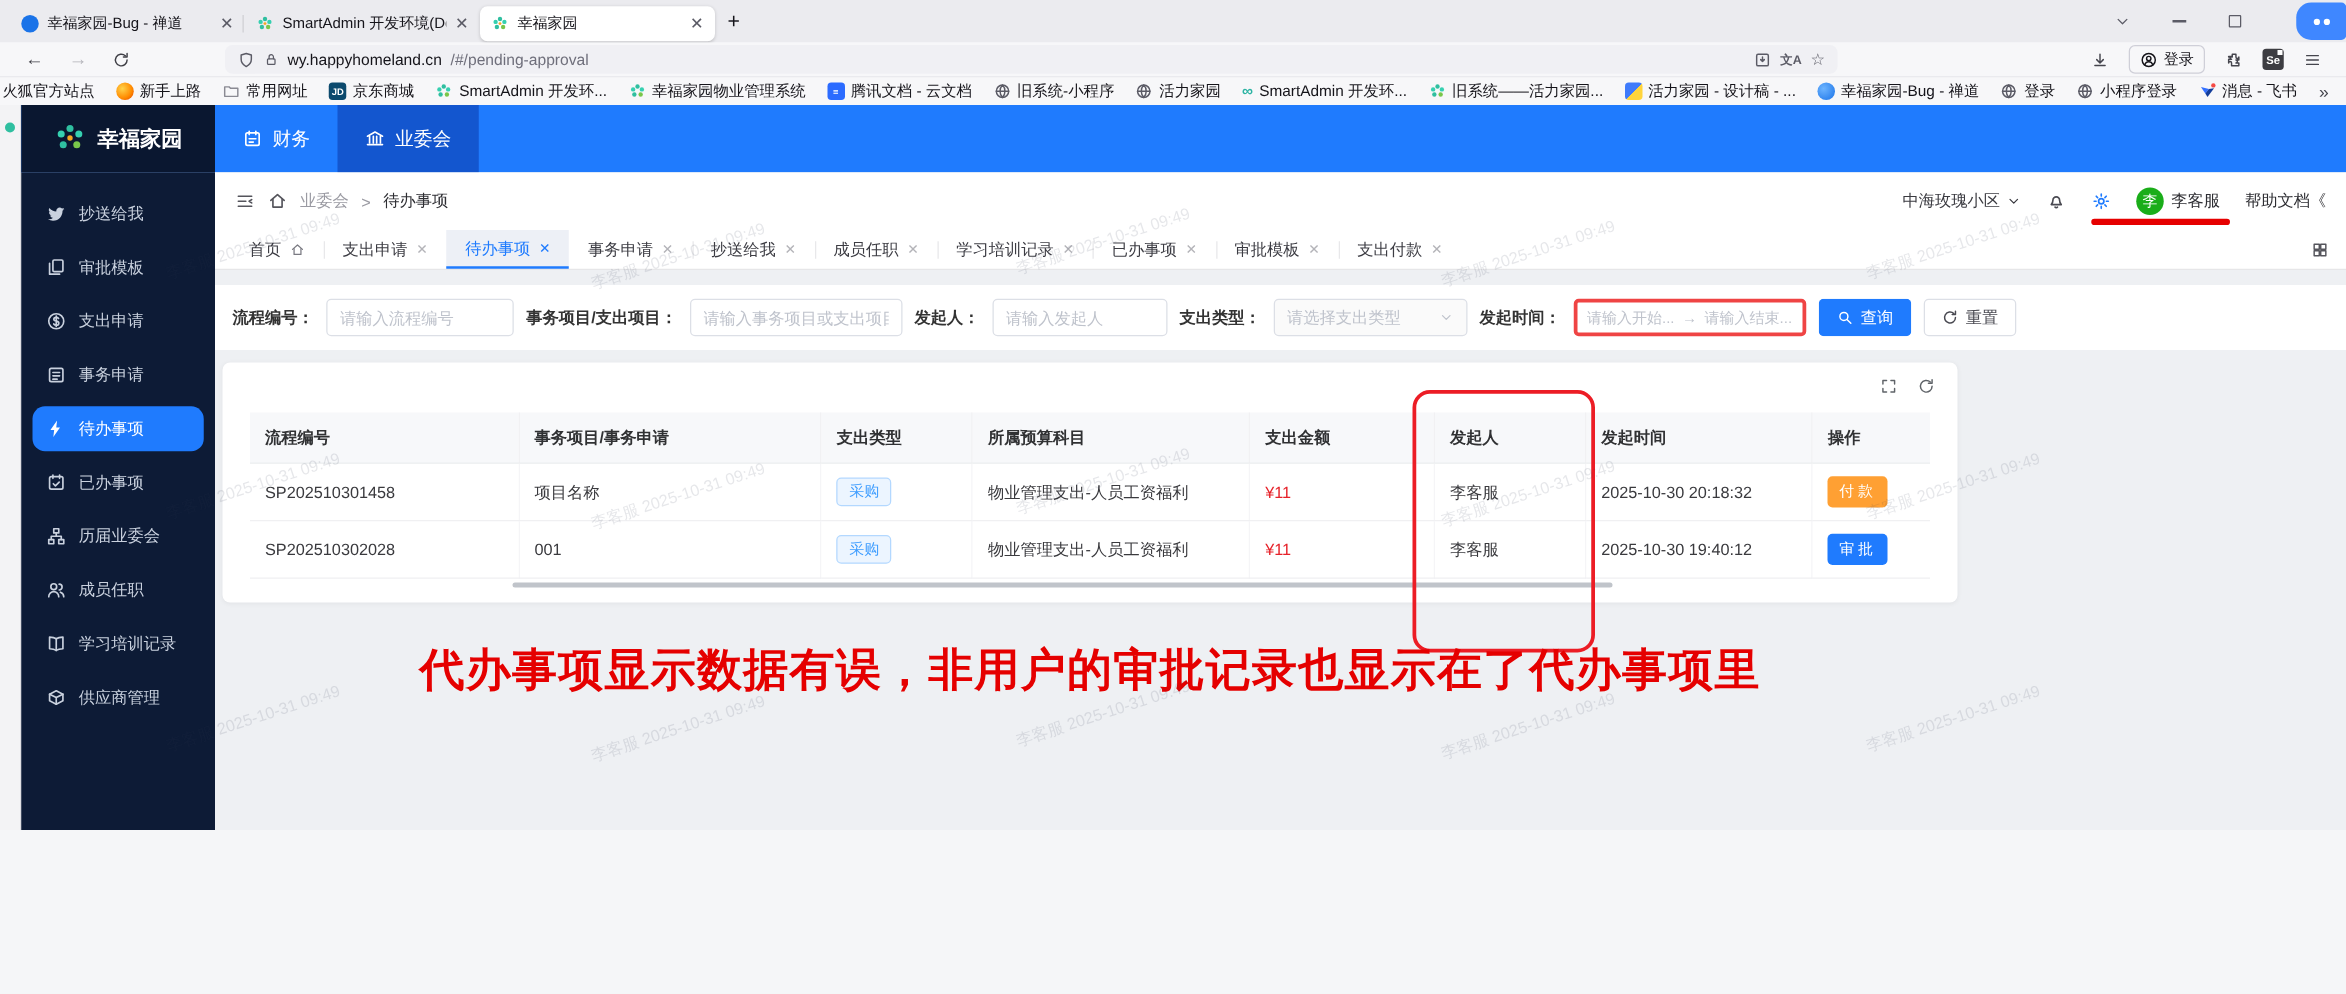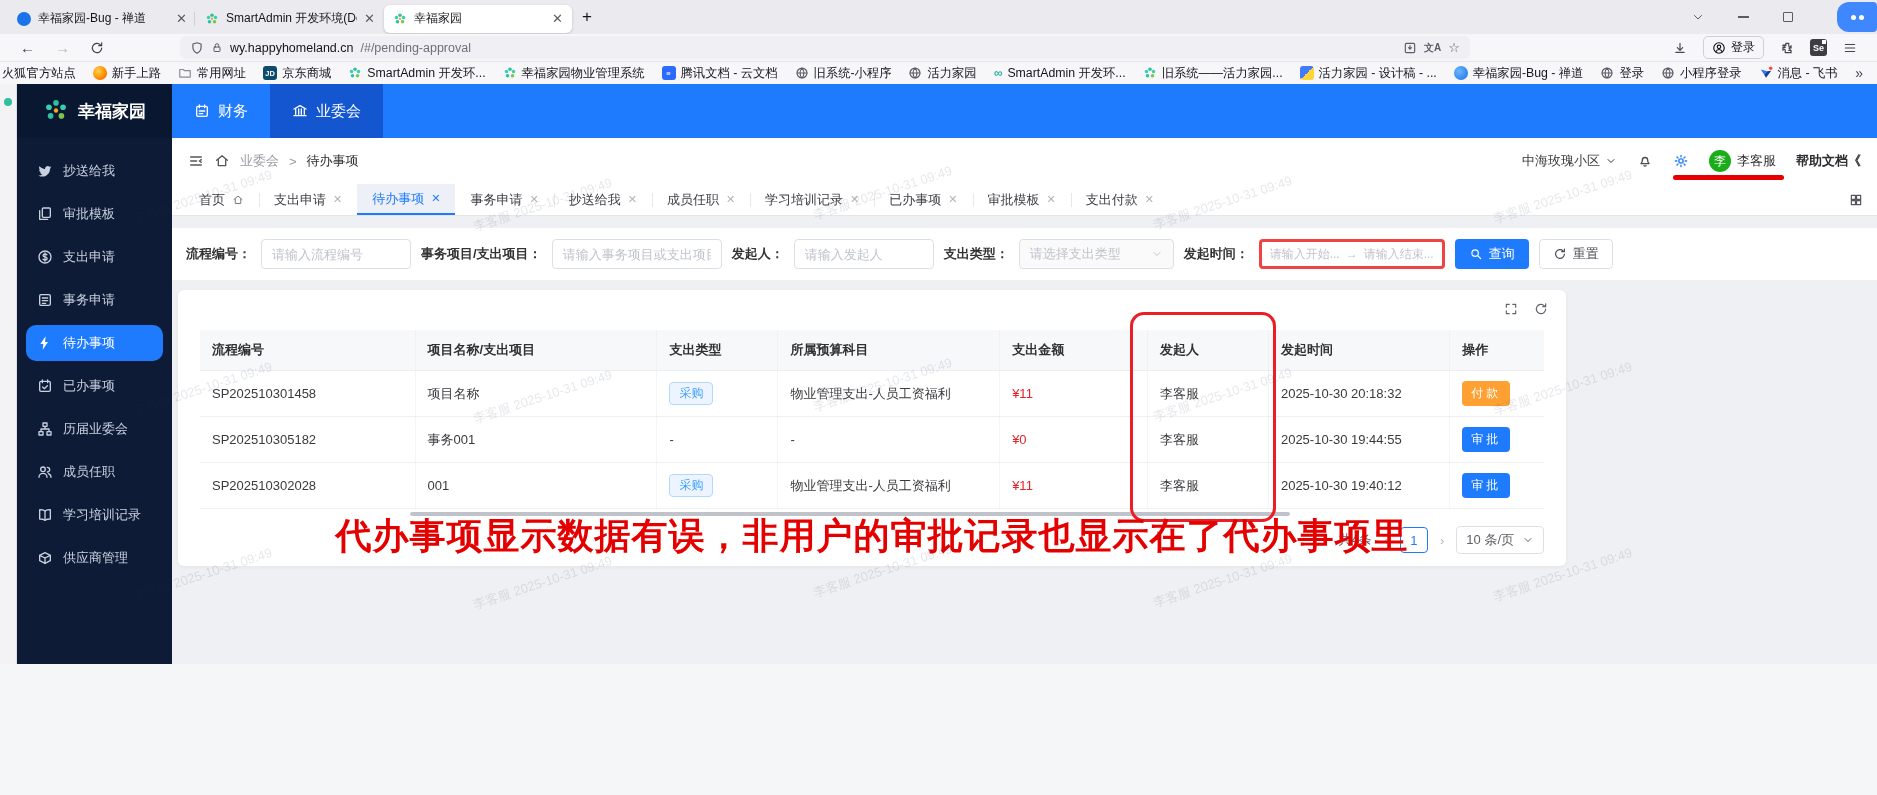--- a/index.html
+++ b/index.html
@@ -62,21 +62,21 @@
   .crumb-dim { color:#9a9aa2; }
   .crumb-cur { color:#2e2e33; }
   .topright { margin-left:auto; display:flex; align-items:center; gap:20px; }
   .community { display:flex; align-items:center; gap:5px; color:#3a3a40; font-size:13px;margin-left:16px; }
   .gear { color:#1f7bfe; }
   .bell { color:#4a4a52; }
   .userbox { display:flex; align-items:center; gap:6px; position:relative; }
   .userbox::after { content:""; position:absolute; left:-36px; right:-8px; bottom:-8px; height:5px; background:#e60000; border-radius:3px; }
   .avatar { width:22px; height:22px; border-radius:50%; background:#1aad19; color:#fff; font-size:12px; display:flex; align-items:center; justify-content:center; }
   .uname { font-size:13px; color:#2e2e33; }
-  .help { font-size:13px; color:#2e2e33;font-weight:bold; }
+  .help { font-size:13px; color:#2e2e33; }
 
   .tabrow { height:32px; background:#fff; border-bottom:1px solid #e6e6e8; display:flex; align-items:stretch; padding-left:12px; }
   .ptab { display:flex; align-items:center; gap:7px; padding:0 15px; font-size:13px; color:#3c3c43; position:relative; }
   .ptab + .ptab::before { content:""; position:absolute; left:0; top:9px; height:14px; width:1px; background:#e8e8ea; }
   .ptab .x { color:#b3b3b8; font-size:11px; }
   .ptab .hicon { color:#7a7a82; }
   .ptab.active { background:#edf0f6; color:#1f7bfe; border-bottom:2px solid #1f7bfe; }
   .ptab.active .x { color:#1f7bfe; }
   .ptab.active::before, .ptab.active + .ptab::before { display:none; }
   .tabrow-end { margin-left:auto; display:flex; align-items:center; padding-right:14px; color:#55555c; }
@@ -565,77 +565,55 @@
       <svg class="i14" viewBox="0 0 24 24">
           <path d="M20 12a8 8 0 1 1-2.4-5.7"></path>
           <path d="M20 3v5h-5"></path>
         </svg>
     </div>
 
     <table>
       <thead>
         <tr>
           <th class="c1">流程编号</th>
-          <th class="c2">项目名称/支出项目</th>
+          <th class="c2">事务项目/事务申请</th>
           <th class="c3">支出类型</th>
           <th class="c4">所属预算科目</th>
           <th class="c5">支出金额</th>
           <th class="c6">发起人</th>
           <th class="c7">发起时间</th>
           <th class="c8">操作</th>
         </tr>
       </thead>
       <tbody>
         <tr>
           <td>SP202510301458</td>
           <td>项目名称</td>
           <td><span class="tag">采购</span></td>
           <td>物业管理支出-人员工资福利</td>
           <td class="amount">¥11</td>
           <td>李客服</td>
           <td>2025-10-30 20:18:32</td>
           <td><button class="rowbtn pay">付款</button></td>
         </tr>
         <tr>
-          <td>SP202510305182</td>
-          <td>事务001</td>
-          <td>-</td>
-          <td>-</td>
-          <td class="amount">¥0</td>
-          <td>李客服</td>
-          <td>2025-10-30 19:44:55</td>
-          <td><button class="rowbtn approve">审批</button></td>
-        </tr>
-        <tr>
           <td>SP202510302028</td>
           <td>001</td>
           <td><span class="tag">采购</span></td>
           <td>物业管理支出-人员工资福利</td>
           <td class="amount">¥11</td>
           <td>李客服</td>
           <td>2025-10-30 19:40:12</td>
           <td><button class="rowbtn approve">审批</button></td>
         </tr>
       </tbody>
     </table>
     <div class="scrollthumb"></div>
     <div class="redbox"></div>
 
-    <div class="pager">
-      <span>共4条</span>
-      <span class="parrow">‹</span>
-      <span class="pnum">1</span>
-      <span class="parrow">›</span>
-      <span class="psize">
-        <span>10 条/页</span>
-        <svg class="i12" viewBox="0 0 24 24">
-            <path d="M6 9l6 6 6-6"></path>
-          </svg>
-      </span>
-    </div>
   </div>
 
   <div class="annotation">代办事项显示数据有误，非用户的审批记录也显示在了代办事项里</div>
 </div>
 
 <div class="wm">
   <span>李客服 2025-10-31 09:49</span>
     <span>李客服 2025-10-31 09:49</span>
     <span>李客服 2025-10-31 09:49</span>
     <span>李客服 2025-10-31 09:49</span>

